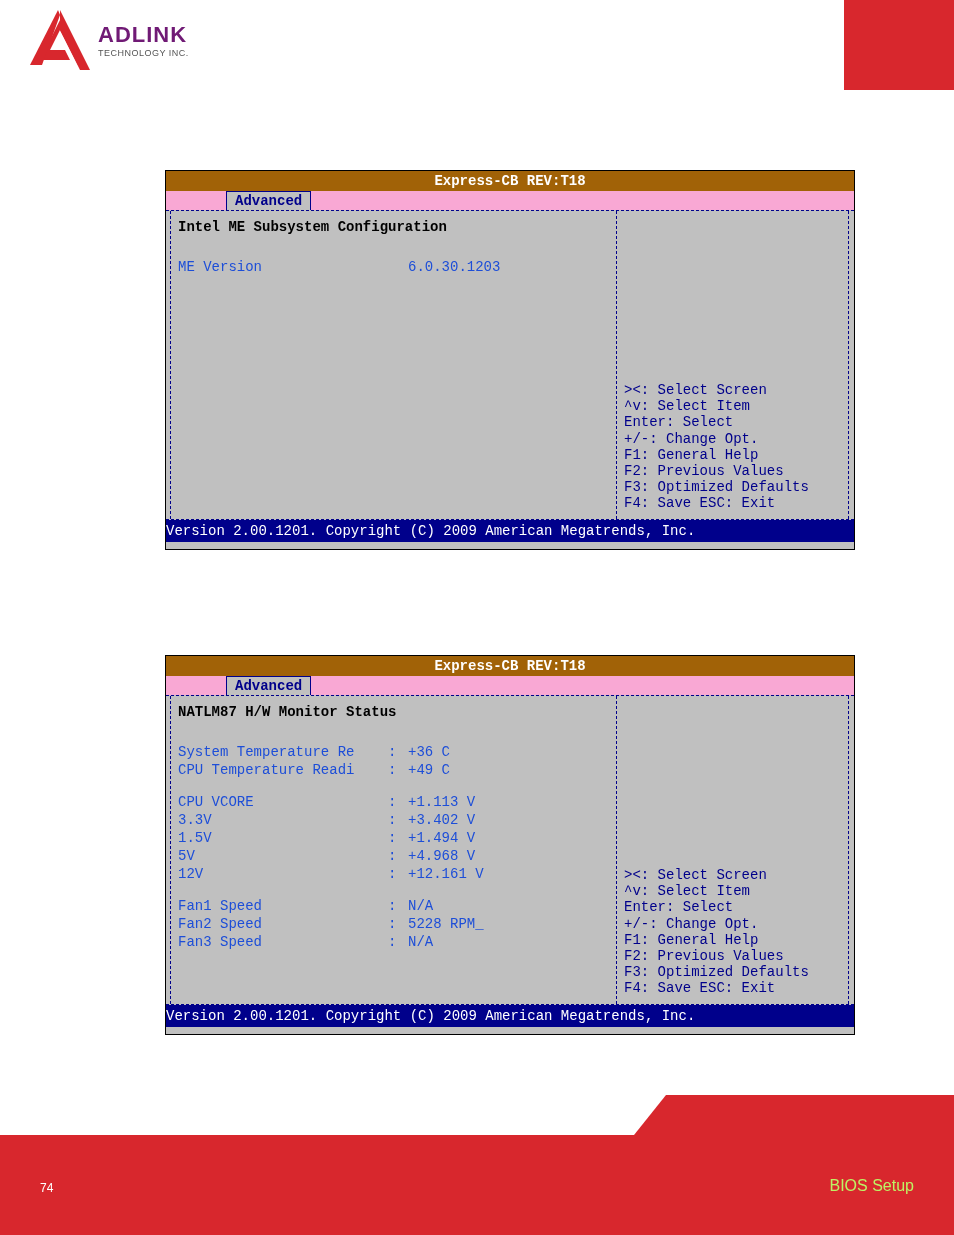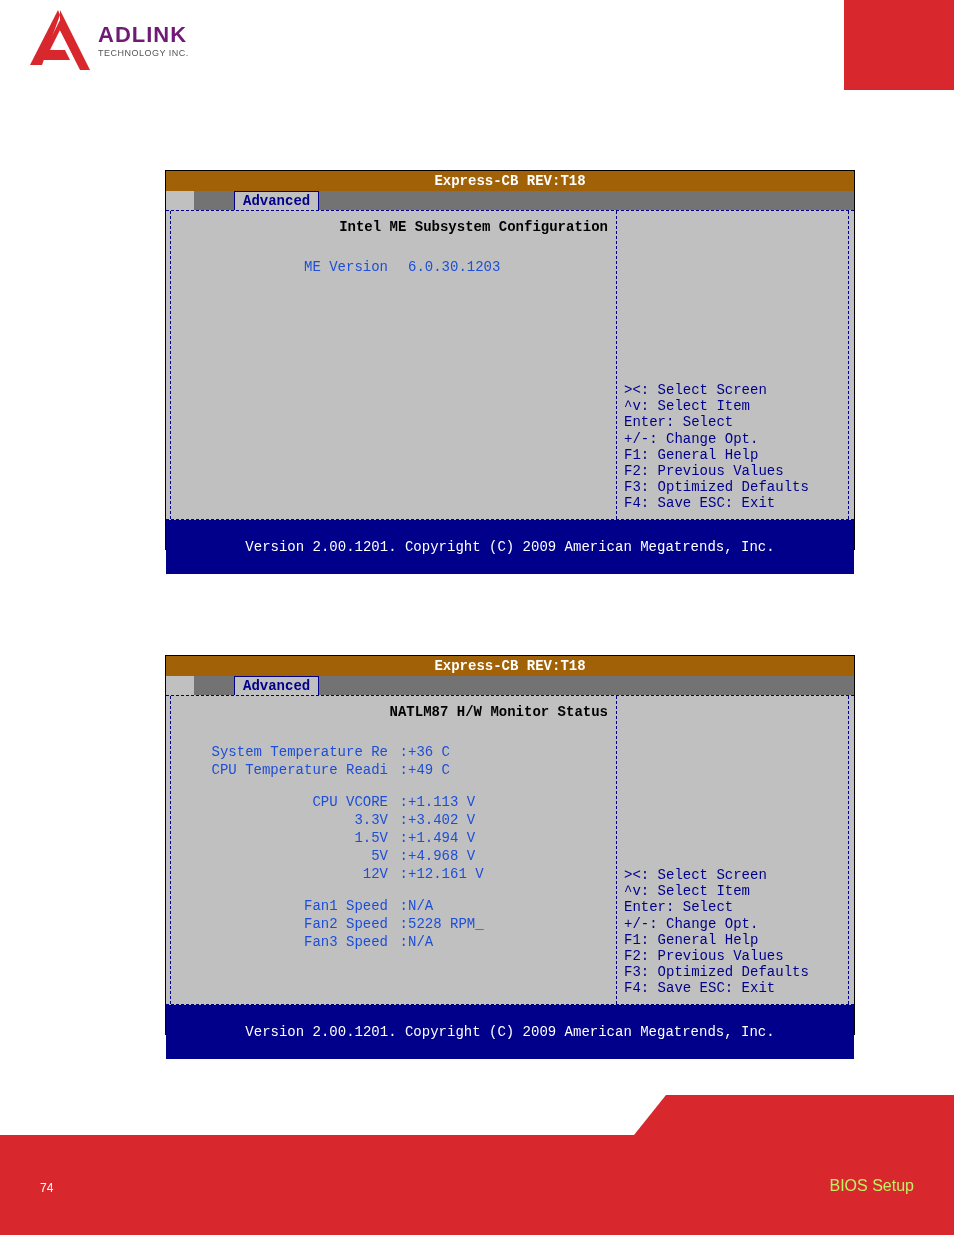--- a/index.html
+++ b/index.html
@@ -50,23 +50,22 @@
   .panel1 { top: 170px; height: 380px; }
   .panel2 { top: 655px; height: 380px; }
   .bios-header {
     background: #a16207;
     color: #ffffff;
     text-align: center;
     padding: 2px 0;
     font-weight: bold;
   }
   .bios-tab-row {
-    background: #737373;
-    padding: 0 40px;
-    margin-left: 28px;
+    background: #f9a8d4;
+    padding: 0 60px;
   }
   .bios-tab {
     display: inline-block;
     background: #c0c0c0;
     color: #00008b;
     padding: 1px 8px;
     border: 1px solid #00008b;
     border-bottom: none;
     font-weight: bold;
   }
@@ -92,21 +91,20 @@
     left: 450px;
     width: 1px;
     border-left: 1px dashed #00008b;
   }
   .bios-left {
     position: absolute;
     left: 12px;
     top: 8px;
     width: 430px;
     color: #000;
-    text-align: right;
   }
   .bios-left .section-title {
     color: #000;
     font-weight: bold;
     margin-bottom: 10px;
   }
   .bios-left .row { display: flex; color: #1d4ed8; margin-bottom: 2px; }
   .bios-left .row .label { width: 210px; }
   .bios-left .row .sep { width: 20px; }
   .bios-left .gap { height: 14px; }
@@ -114,22 +112,21 @@
     position: absolute;
     left: 458px;
     bottom: 8px;
     width: 220px;
     color: #00008b;
     line-height: 1.15;
   }
   .bios-footer {
     background: #00008b;
     color: #ffffff;
-    text-align: center;
-    padding: 19px 0;
+    padding: 3px 0;
   }
   .red-footer {
     position: absolute;
     bottom: 0;
     left: 0;
     right: 0;
     height: 100px;
     background: #d8272d;
   }
   .red-flap {

